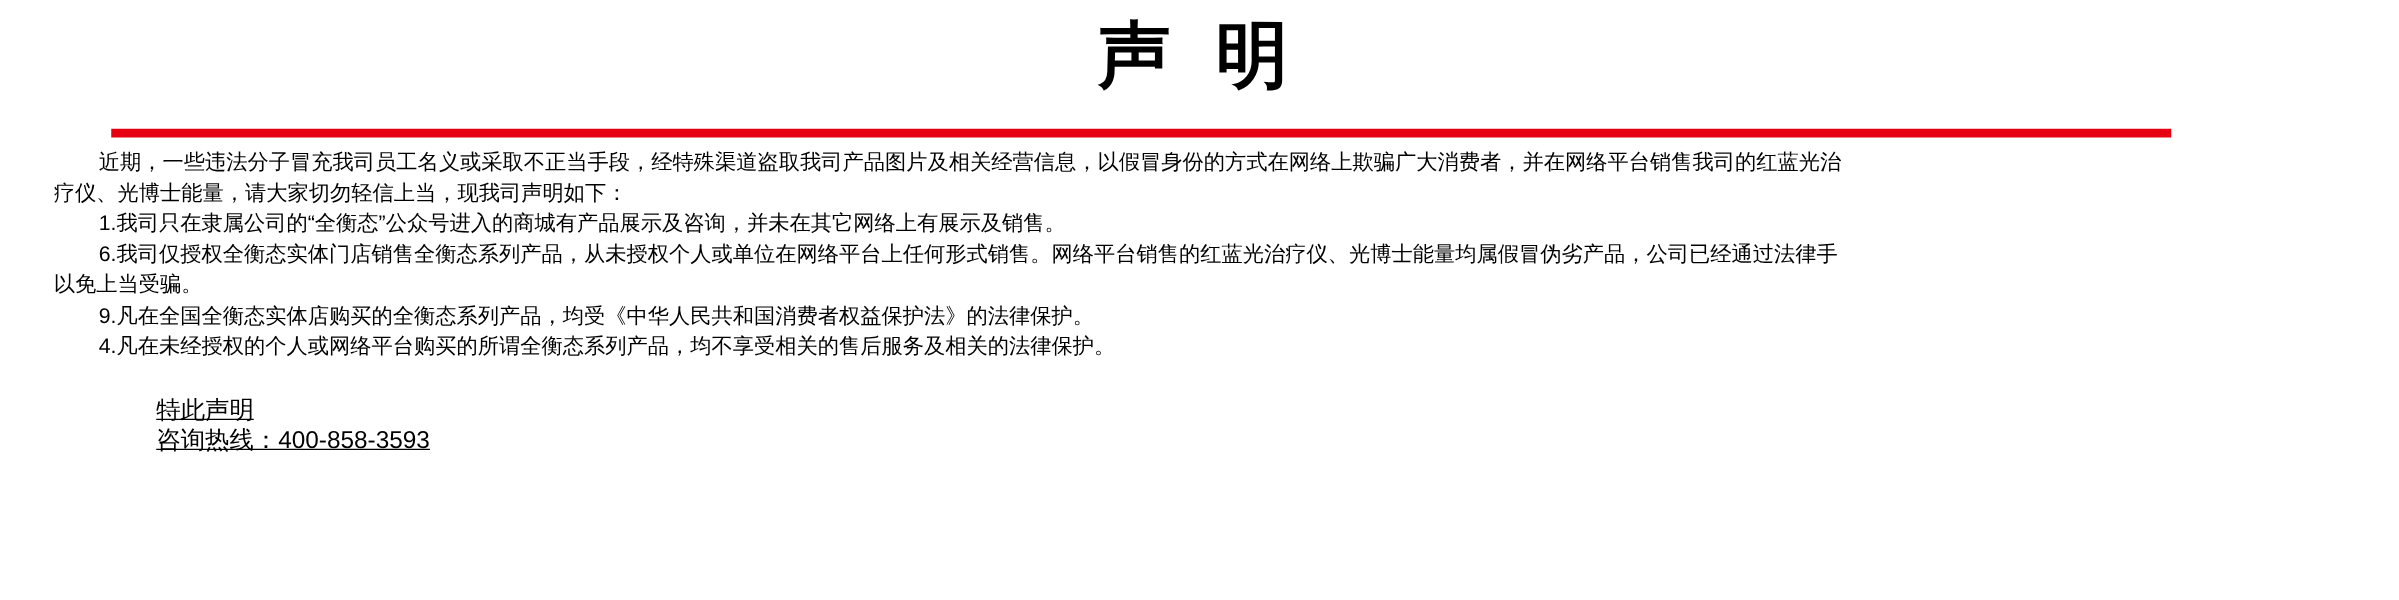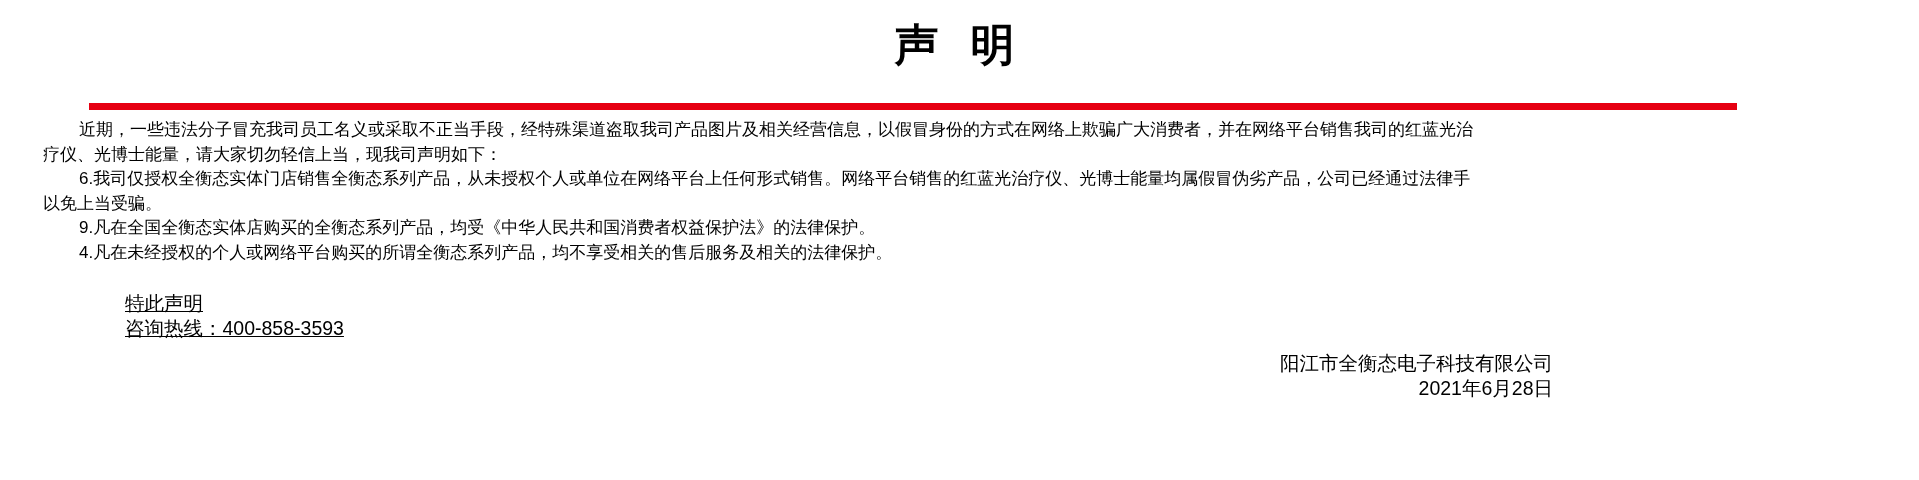--- a/index.html
+++ b/index.html
@@ -13,21 +13,21 @@
     height: 480px;
     background: #ffffff;
     overflow: hidden;
     font-family: "Liberation Sans", "DejaVu Sans", sans-serif;
     color: #000000;
   }
   .title {
     margin: 0;
     padding-top: 12px;
     text-align: center;
-    font-size: 44px;
+    font-size: 58px;
     line-height: 66px;
     font-weight: 900;
     letter-spacing: 10px;
     color: #000000;
   }
   .rule {
     margin-top: 25px;
     margin-left: 89px;
     width: 1648px;
     height: 7px;
@@ -71,29 +71,26 @@
 
 <div class="page">
 
   <h1 class="title">声 明</h1>
 
   <div class="rule"></div>
 
   <div class="statement">
     <div class="line indent">近期，一些违法分子冒充我司员工名义或采取不正当手段，经特殊渠道盗取我司产品图片及相关经营信息，以假冒身份的方式在网络上欺骗广大消费者，并在网络平台销售我司的红蓝光治</div>
     <div class="line">疗仪、光博士能量，请大家切勿轻信上当，现我司声明如下：</div>
+    <div class="line indent">1.我司只在隶属公司的“全衡态”公众号进入的商城有产品展示及咨询，并未在其它网络上有展示及销售。</div>
     <div class="line indent">6.我司仅授权全衡态实体门店销售全衡态系列产品，从未授权个人或单位在网络平台上任何形式销售。网络平台销售的红蓝光治疗仪、光博士能量均属假冒伪劣产品，公司已经通过法律手</div>
     <div class="line">以免上当受骗。</div>
     <div class="line indent">9.凡在全国全衡态实体店购买的全衡态系列产品，均受《中华人民共和国消费者权益保护法》的法律保护。</div>
     <div class="line indent">4.凡在未经授权的个人或网络平台购买的所谓全衡态系列产品，均不享受相关的售后服务及相关的法律保护。</div>
   </div>
 
   <div class="closing-block">
     <div class="line">特此声明</div>
     <div class="line">咨询热线：400-858-3593</div>
   </div>
 
-  <div class="signature">
-    <div>阳江市全衡态电子科技有限公司</div>
-    <div>2021年6月28日</div>
-  </div>
 
 </div>
 
 </body></html>

